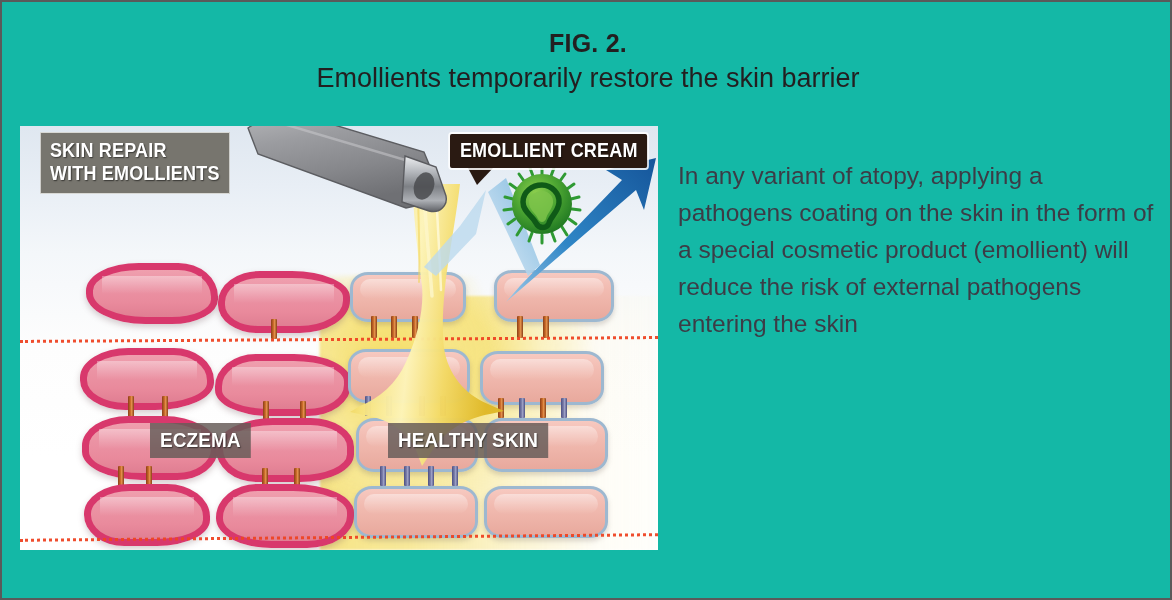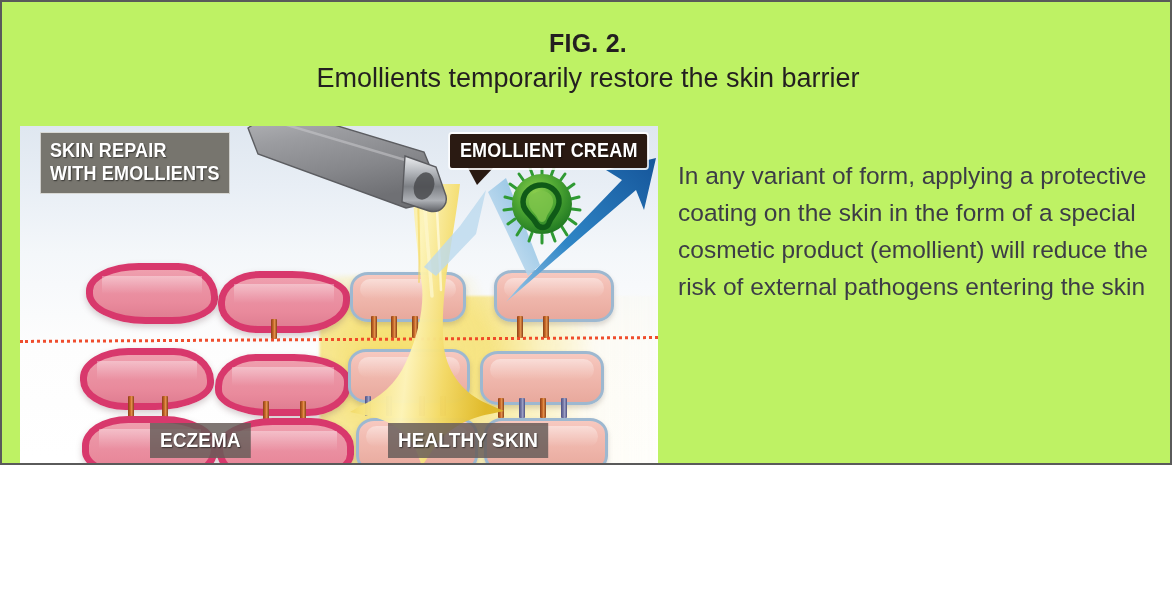--- a/index.html
+++ b/index.html
@@ -6,22 +6,22 @@
     margin: 0;
     padding: 0;
     background: #ffffff;
   }
   body {
     font-family: "Liberation Sans", sans-serif;
   }
   #page {
     position: relative;
     width: 1172px;
-    height: 465px;
-    background: #bef264;
+    height: 600px;
+    background: #14b8a6;
     border: 2px solid #5a5a5a;
     box-sizing: border-box;
     overflow: hidden;
   }
 
   
   #header {
     position: absolute;
     left: 0;
     top: 26px;
@@ -212,21 +212,21 @@
 </head>
 <body>
 
 <div id="page">
 
   <div id="header">
     <div id="fig-label">FIG. 2.</div>
     <div id="fig-title">Emollients temporarily restore the skin barrier</div>
   </div>
 
-  <p id="body-text">In any variant of form, applying a protective coating on the skin in the form of a special cosmetic product (emollient) will reduce the risk of external pathogens entering the skin</p>
+  <p id="body-text">In any variant of atopy, applying a pathogens coating on the skin in the form of a special cosmetic product (emollient) will reduce the risk of external pathogens entering the skin</p>
 
   <div id="illus">
 
     <div class="layer" id="yellow-zone"></div>
     <div class="layer" id="yellow-zone-2"></div>
 
     <div class="cell cell-eczema" style="left:66px; top:137px; width:118px; height:47px;
                 border-radius:40% 30% 35% 45%/45% 55% 40% 50%;"></div>
     <div class="cell cell-eczema" style="left:198px; top:145px; width:118px; height:48px;
                 border-radius:32% 44% 38% 30%/50% 42% 52% 45%;"></div>

